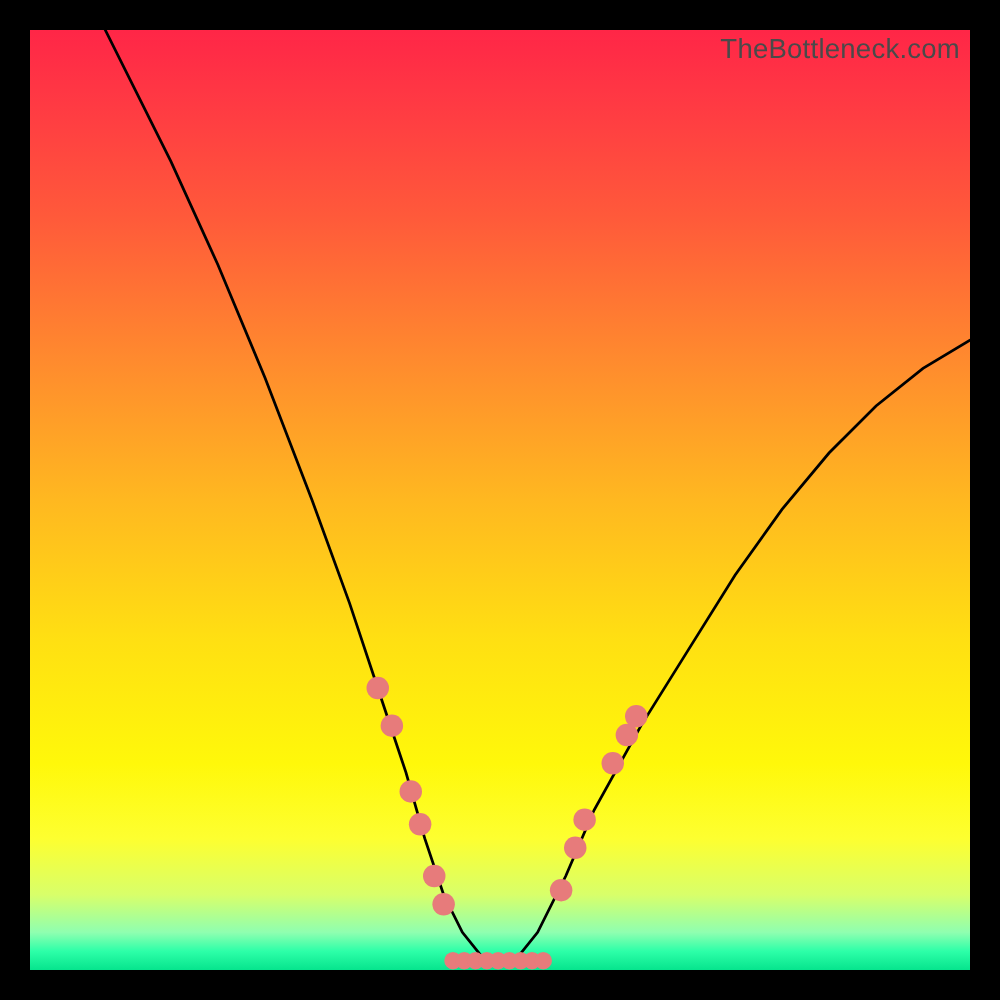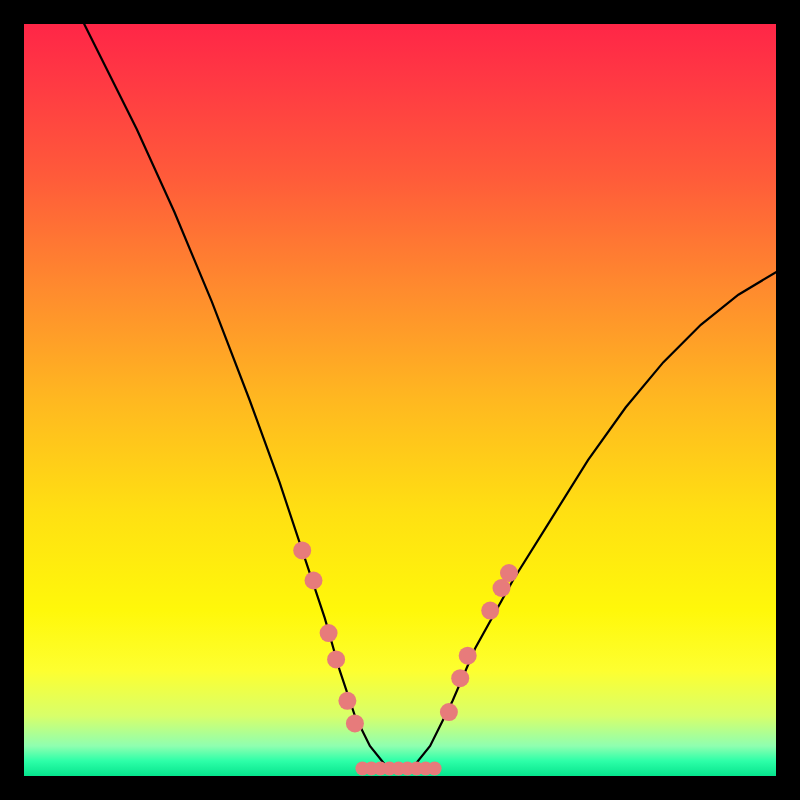--- a/index.html
+++ b/index.html
@@ -54,20 +54,21 @@
     top: 0;
     width: 752px;
     height: 752px;
   }
 </style>
 </head>
 <body>
 
 <div class="frame">
   <div class="plot">
+    <div class="watermark">TheBottleneck.com</div>
     <svg class="overlay" viewBox="0 0 752 752" preserveAspectRatio="none">
       <path id="curve-path" fill="none" stroke="#000" stroke-width="2.2" stroke-linecap="round" d="M60.2 0.0 L112.8 105.3 L150.4 188.0 L188.0 278.2 L225.6 376.0 L255.7 458.7 L278.2 526.4 L300.8 594.1 L315.8 646.7 L330.9 691.8 L345.9 721.9 L361.0 740.7 L376.0 746.0 L391.0 740.7 L406.1 721.9 L428.6 676.8 L451.2 624.2 L488.8 556.5 L526.4 496.3 L564.0 436.2 L601.6 383.5 L639.2 338.4 L676.8 300.8 L714.4 270.7 L752.0 248.2"></path>
       <g id="flat-seg">
           <circle cx="338.4" cy="744.5" r="7" fill="#e77b7b"></circle>
           <circle cx="347.4" cy="744.5" r="7" fill="#e77b7b"></circle>
           <circle cx="356.4" cy="744.5" r="7" fill="#e77b7b"></circle>
           <circle cx="365.5" cy="744.5" r="7" fill="#e77b7b"></circle>
           <circle cx="374.5" cy="744.5" r="7" fill="#e77b7b"></circle>
           <circle cx="383.5" cy="744.5" r="7" fill="#e77b7b"></circle>
           <circle cx="392.5" cy="744.5" r="7" fill="#e77b7b"></circle>

